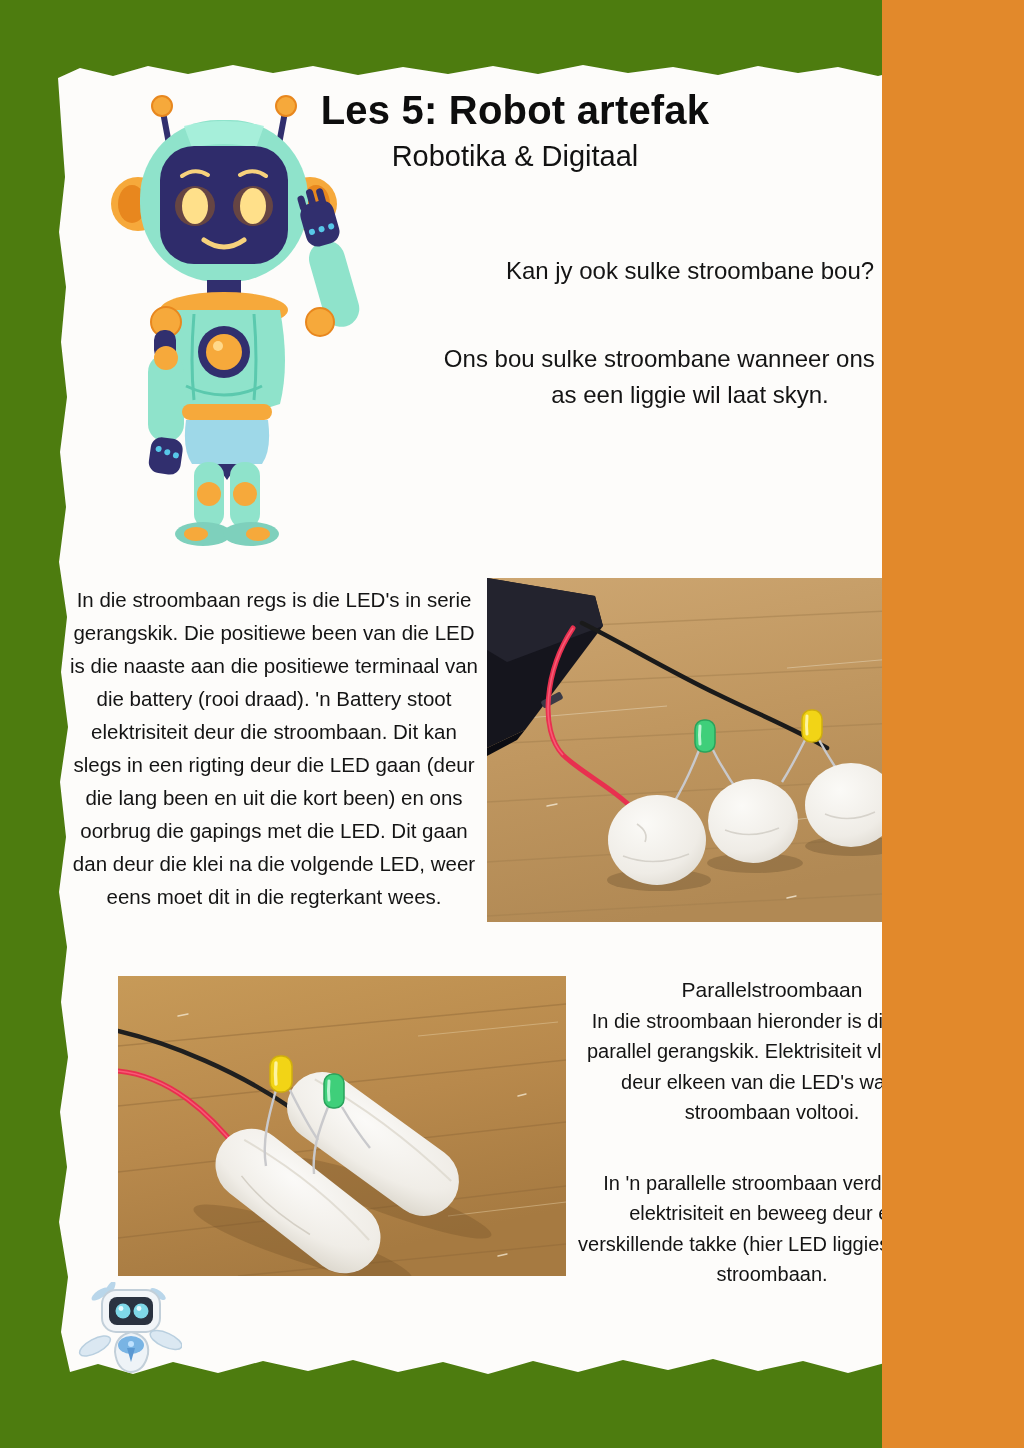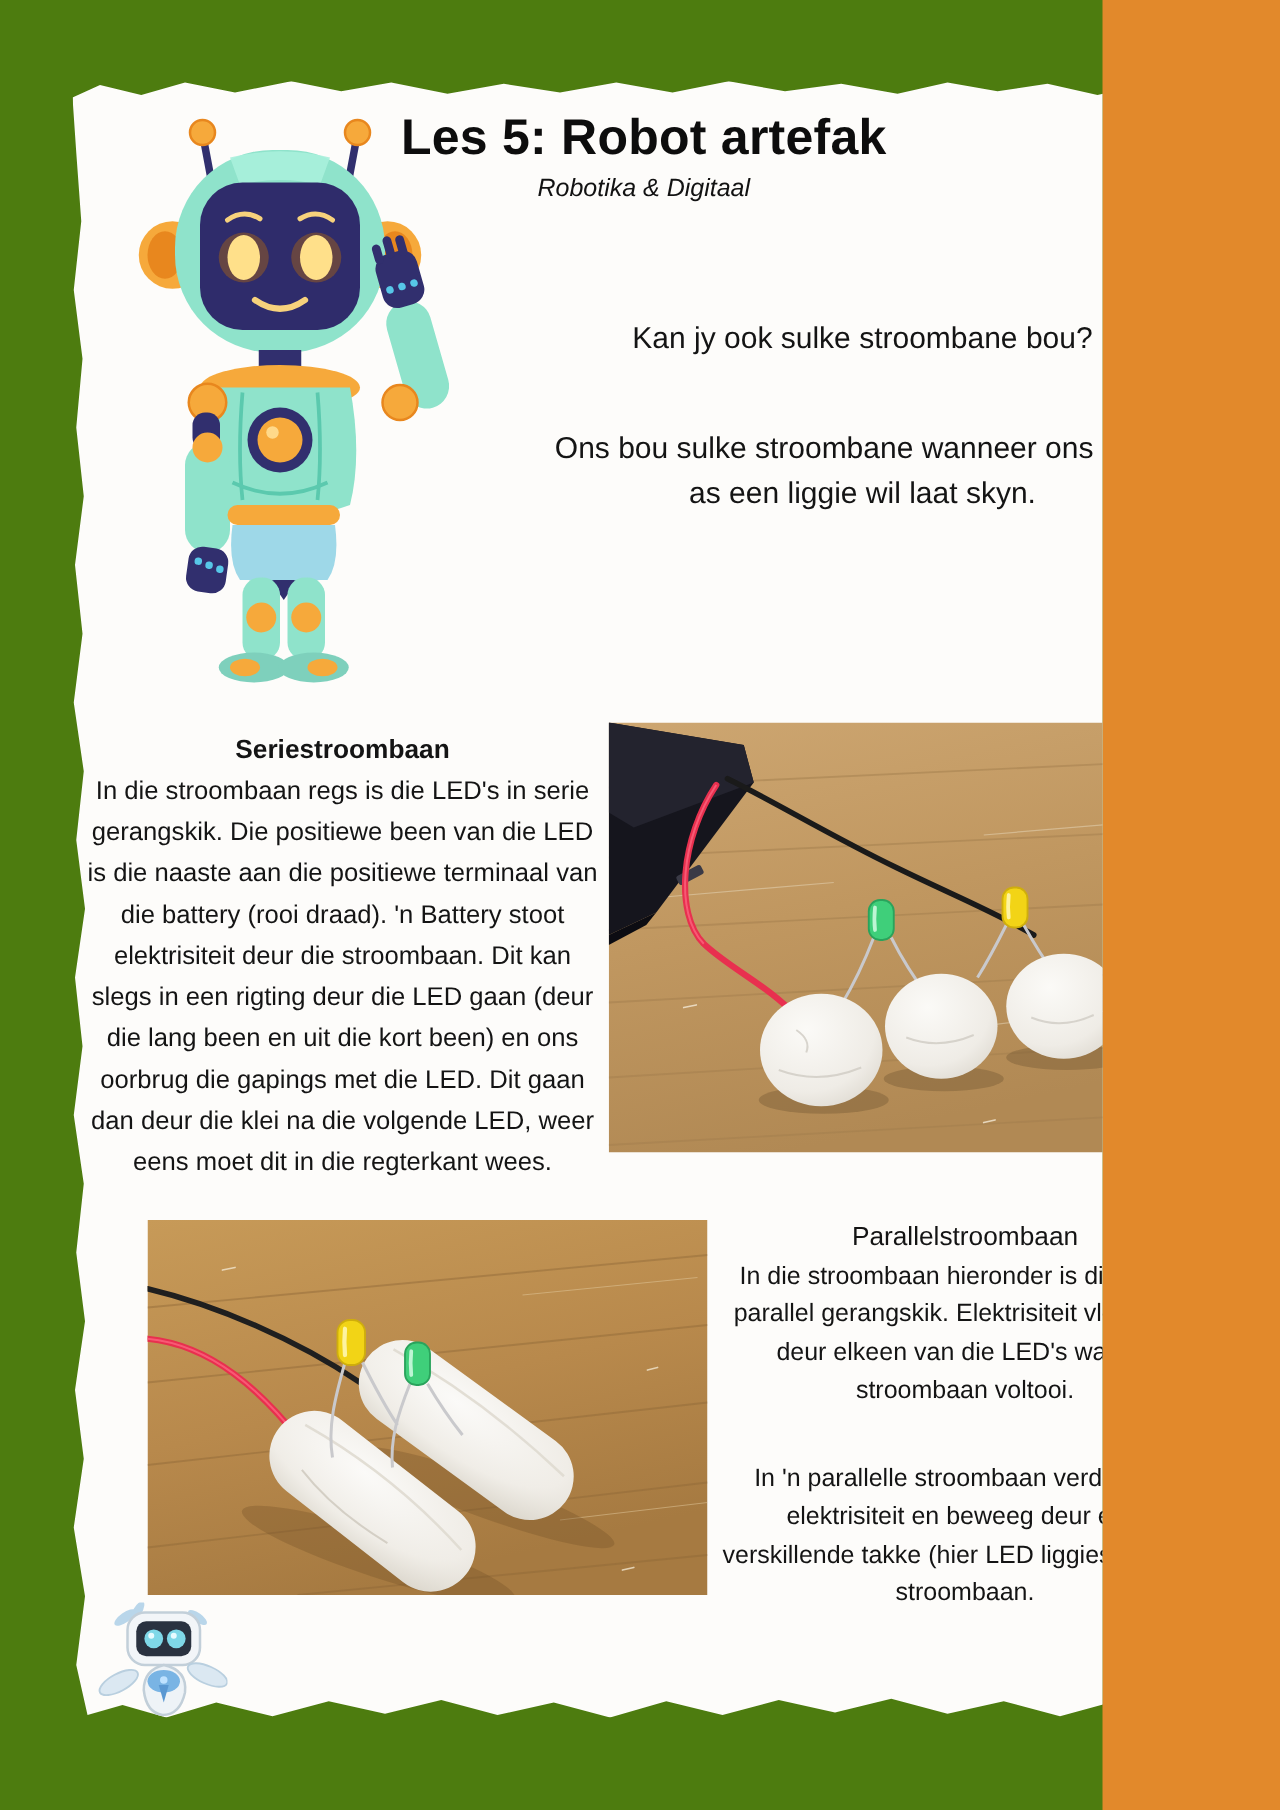--- a/index.html
+++ b/index.html
@@ -14,21 +14,21 @@
       903px 50px,908px 110px,897px 170px,905px 235px,895px 300px,906px 365px,896px 430px,904px 495px,894px 560px,905px 625px,896px 690px,904px 755px,893px 820px,903px 885px,895px 950px,905px 1015px,896px 1080px,904px 1145px,894px 1210px,903px 1265px,897px 1305px,
       870px 1312px,830px 1300px,790px 1311px,745px 1299px,700px 1309px,655px 1297px,610px 1308px,565px 1298px,520px 1310px,475px 1299px,430px 1312px,385px 1300px,340px 1310px,295px 1298px,250px 1309px,205px 1299px,160px 1311px,115px 1300px,75px 1312px,40px 1302px,12px 1310px,
       3px 1270px,10px 1215px,1px 1160px,9px 1105px,2px 1050px,10px 995px,3px 940px,9px 885px,1px 830px,8px 775px,2px 720px,10px 665px,3px 610px,9px 555px,1px 500px,8px 445px,2px 390px,9px 335px,3px 280px,8px 225px,1px 170px,7px 115px,3px 60px);
   }
 
   .abs { position:absolute; }
   .txt { color:#111; }
 
   #title-block { left:295px; top:88px; width:440px; text-align:center; }
   #page-title { font-size:40px; font-weight:800; color:#0d0d0d; letter-spacing:0.2px; }
-  #page-subtitle { font-size:20px; font-weight:400; color:#121212; margin-top:7px;font-style:italic; }
+  #page-subtitle { font-size:29px; font-weight:400; color:#121212; margin-top:7px; }
 
   #intro-block { left:432px; top:253px; width:516px; text-align:center; font-size:24px; line-height:36px; color:#141414; }
   #intro-block p + p { margin-top:52px; }
 
   #series-text { left:68px; top:583px; width:412px; text-align:center; font-size:20.5px; line-height:33px; color:#141414; }
   #series-text .col-heading { font-weight:700; font-size:21px; }
 
   #parallel-text { left:574px; top:975px; width:396px; text-align:center; font-size:20px; line-height:30.5px; color:#141414; }
   #parallel-text .col-heading { font-weight:400; font-size:21px; }
   #parallel-text p + p { margin-top:40px; }
@@ -128,21 +128,20 @@
     <div id="page-title">Les 5: Robot artefak</div>
     <div id="page-subtitle">Robotika &amp; Digitaal</div>
   </div>
 
   <div class="abs txt" id="intro-block">
     <p>Kan jy ook sulke stroombane bou?</p>
     <p>Ons bou sulke stroombane wanneer ons meer as een liggie wil laat skyn.</p>
   </div>
 
   <div class="abs txt" id="series-text">
-    <div class="col-heading">Seriestroombaan</div>
     <div>In die stroombaan regs is die LED's in serie gerangskik. Die positiewe been van die LED is die naaste aan die positiewe terminaal van die battery (rooi draad). 'n Battery stoot elektrisiteit deur die stroombaan. Dit kan slegs in een rigting deur die LED gaan (deur die lang been en uit die kort been) en ons oorbrug die gapings met die LED. Dit gaan dan deur die klei na die volgende LED, weer eens moet dit in die regterkant wees.</div>
   </div>
 
   <div class="abs photo" id="series-photo">
     <svg width="466" height="344" viewBox="0 0 466 344">
       <defs>
         <linearGradient id="wood1" x1="0" y1="0" x2="0.3" y2="1">
           <stop offset="0" stop-color="#cda671"></stop>
           <stop offset="0.5" stop-color="#c09760"></stop>
           <stop offset="1" stop-color="#b18954"></stop>

